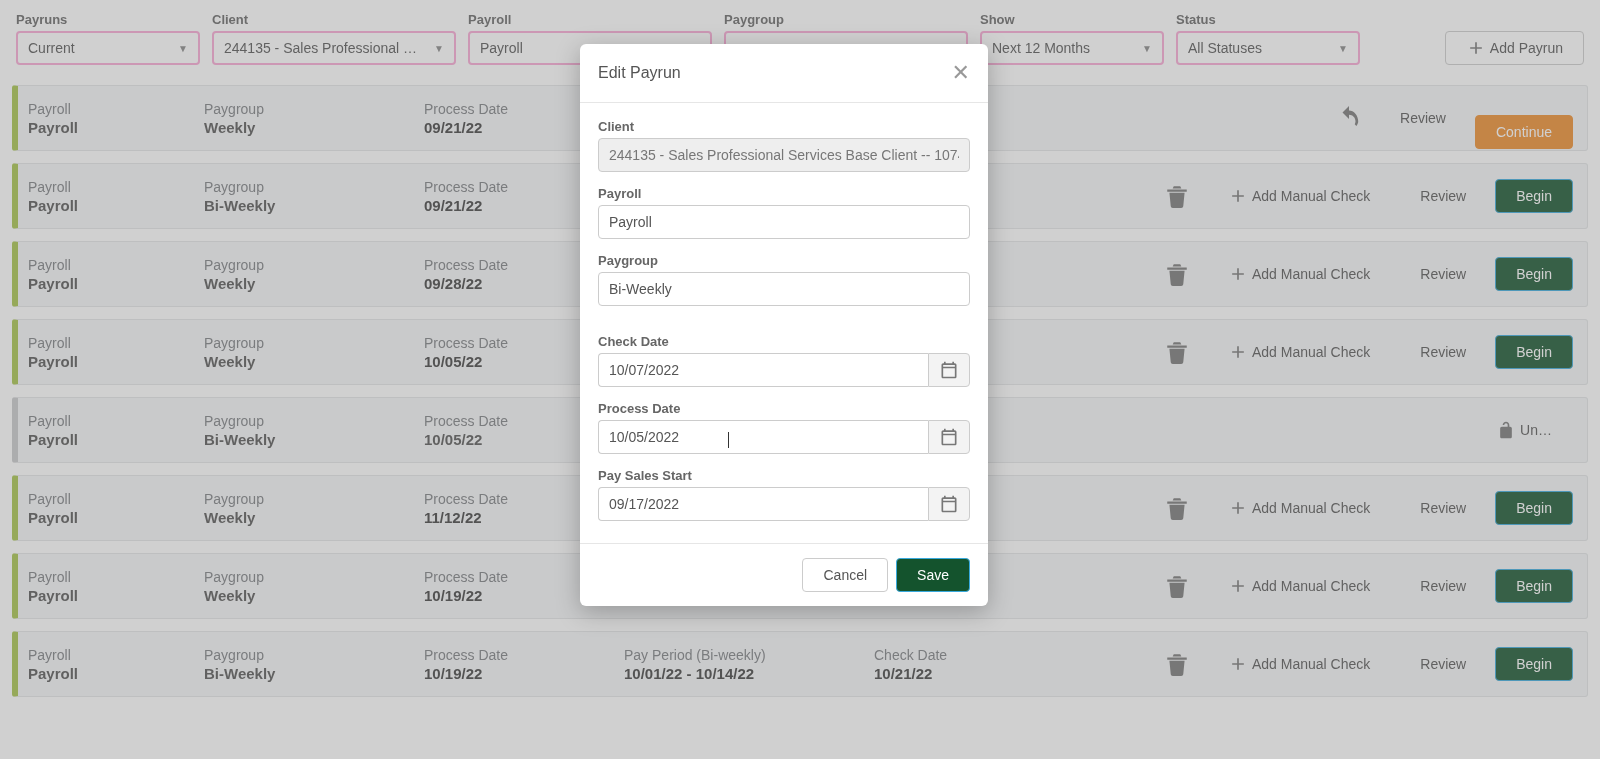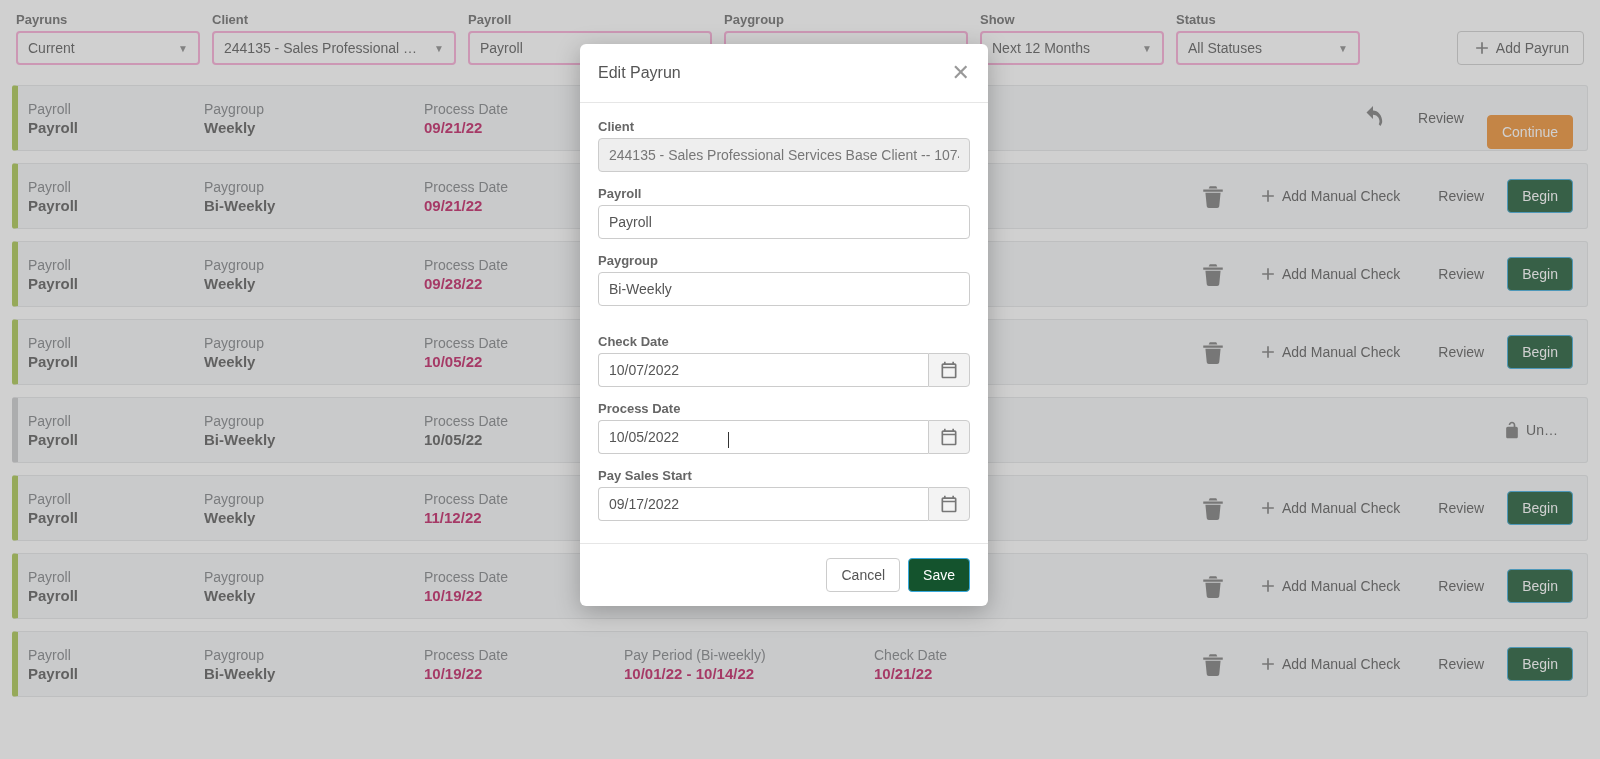--- a/index.html
+++ b/index.html
@@ -25,21 +25,21 @@
   .select {
     display: flex; align-items: center; justify-content: space-between;
     height: 34px; padding: 0 10px;
     background: #fff; border: 2px solid #f9a8d4; border-radius: 4px;
     color: #555; font-size: 14px;
   }
   .select .caret { margin-left: 8px; font-size: 10px; color: #888; }
   .spacer { flex: 1; }
   .btn {
     display: inline-flex; align-items: center; justify-content: center;
-    height: 34px; padding: 0 14px;
+    height: 34px; padding: 0 20px;
     border: 1px solid #ccc; border-radius: 4px;
     background: #fff; color: #555; font-size: 14px;
     white-space: nowrap;
   }
   .btn.primary { background: #14532d; border-color: #38a9dc; color: #fff; }
   .btn.orange  { background: #ed8c2b; border-color: #ed8c2b; color: #fff; margin-top: 28px; }
   .btn.flat    { border-color: transparent; background: transparent; }
   .add-payrun-wrap { margin-left: auto; }
 
   
@@ -51,21 +51,21 @@
     border-left: 6px solid #a6c34a;
     border-radius: 3px;
     margin: 12px 0;
     height: 66px;
     padding: 0 14px 0 10px;
   }
   .card.locked { border-left-color: #c8c9cb; }
   .col { display: flex; flex-direction: column; justify-content: center; }
   .col .lab { color: #7b7e82; font-size: 14px; }
   .col .val { color: #555; font-size: 15px; font-weight: 700; margin-top: 2px; }
-  .col .val.orange { color: #be185d; }
+  .col .val.orange { color: #404040; }
   .c-payroll  { width: 176px; }
   .c-paygroup { width: 220px; }
   .c-process  { width: 200px; }
   .c-period   { width: 250px; }
   .c-check    { width: 160px; }
   .c-icon     { width: 60px; display:flex; align-items:center; justify-content:center; }
   .row-spacer { flex: 1; }
   .actions    { display: flex; align-items: center; gap: 8px; }
 
   .icon-svg { width: 20px; height: 20px; fill: #777; }

